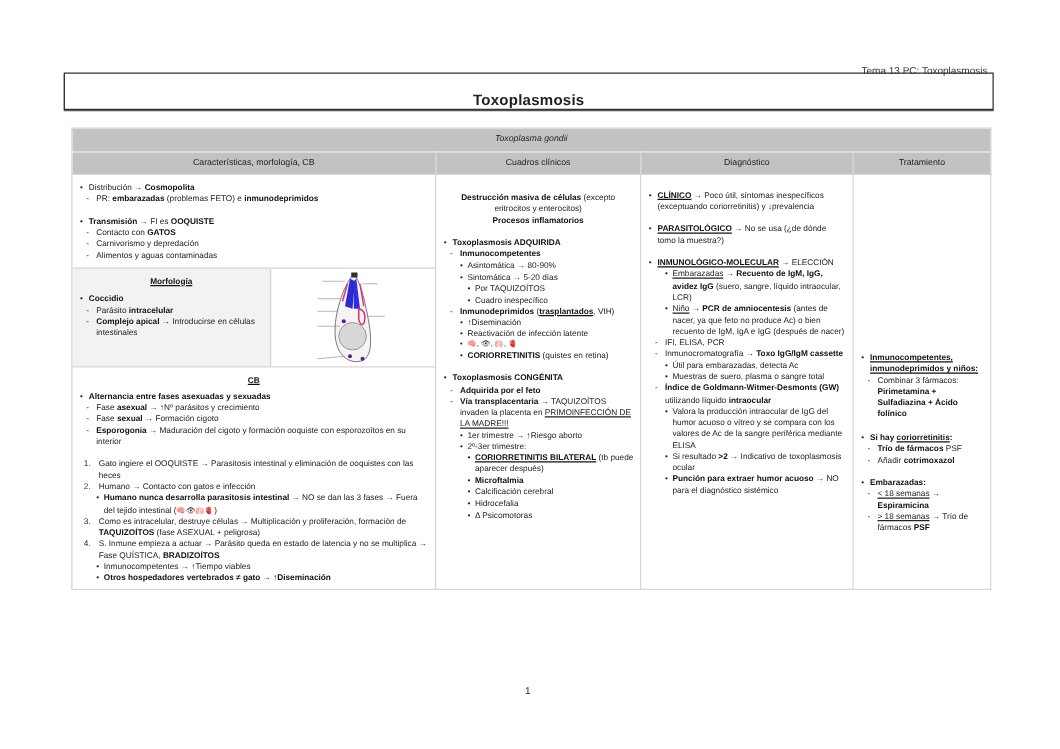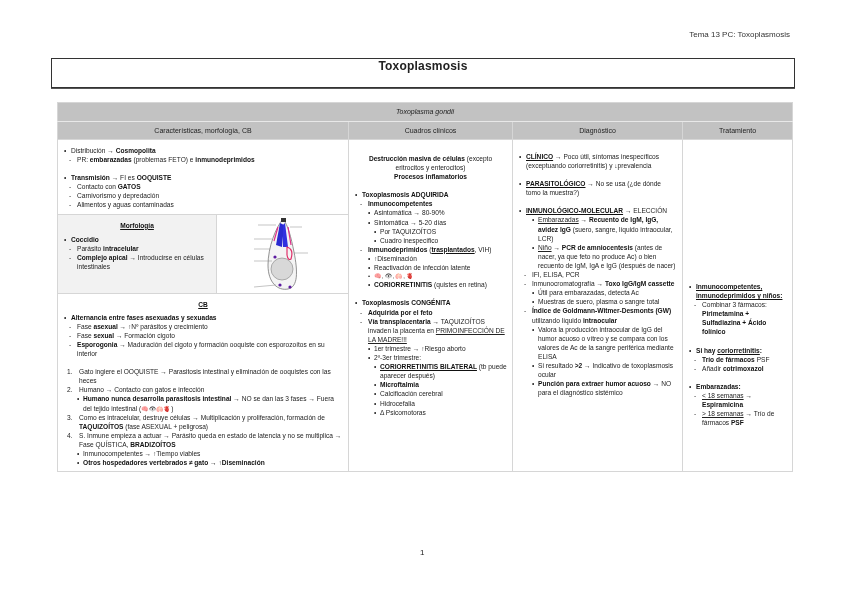--- a/index.html
+++ b/index.html
@@ -1,18 +1,18 @@
 <!DOCTYPE html>
 <html><head>
 <meta charset="utf-8">
 <style>
   html,body{margin:0;padding:0;background:#fff;}
   body{width:848px;height:599px;position:relative;overflow:hidden;font-family:"Liberation Sans",sans-serif;color:#222;}
-  .hdr{position:absolute;top:30px;right:58px;font-size:8px;color:#333;}
-  .titlebox{position:absolute;left:51px;top:58px;width:742px;height:28px;border:1px solid #333;box-shadow:0 1px 0 #555;display:flex;align-items:flex-start;justify-content:center;font-size:12px;font-weight:bold;letter-spacing:0.2px;}
+  .hdr{position:absolute;top:52px;right:58px;font-size:8px;color:#333;}
+  .titlebox{position:absolute;left:51px;top:58px;width:742px;height:28px;border:1px solid #333;box-shadow:0 1px 0 #555;display:flex;align-items:flex-end;justify-content:center;font-size:12px;font-weight:bold;letter-spacing:0.2px;}
   table{position:absolute;left:57px;top:102px;width:735px;border-collapse:collapse;table-layout:fixed;font-size:6.6px;line-height:1.38;}
   td,th{border:1px solid #d6d6d6;vertical-align:top;padding:0;}
   .gray{background:#c2c2c2;}
   .th1{height:18px;text-align:center;vertical-align:middle;font-style:italic;font-weight:normal;font-size:7px;border-bottom:1px solid #e8e8e8;}
   .th2 th{height:17px;text-align:center;vertical-align:middle;font-weight:normal;font-size:7px;}
   .cell{padding:6px 5px 4px 5px;}
   ul{margin:0;padding:0;list-style:none;}
   li{position:relative;}
   .b1{padding-left:8px;}
   .b1::before{content:"•";position:absolute;left:1px;}

